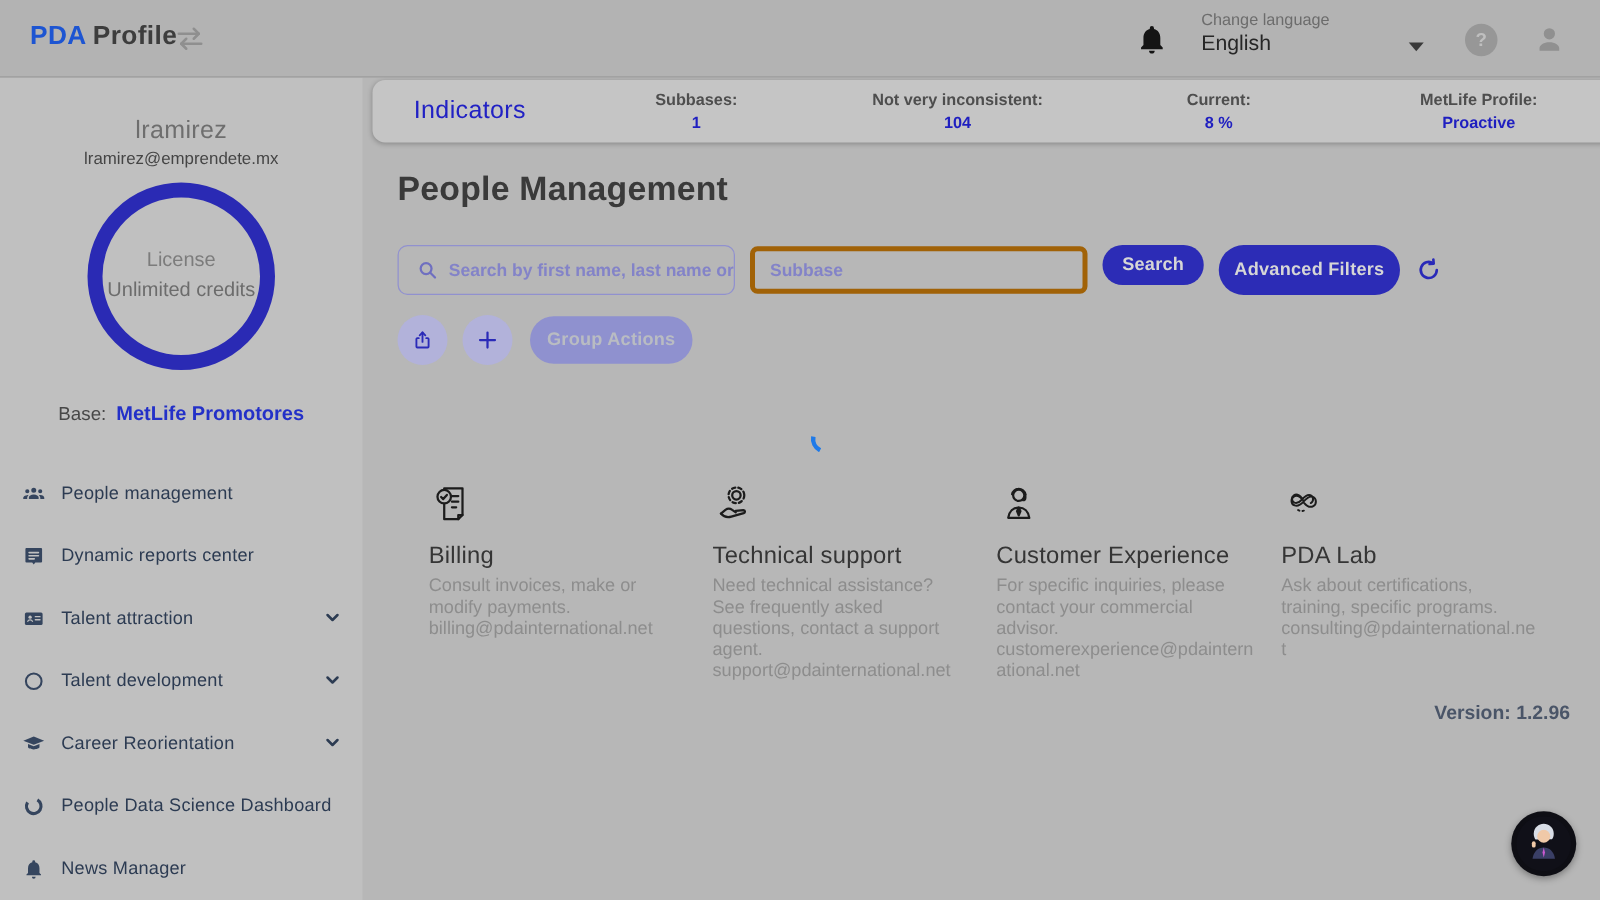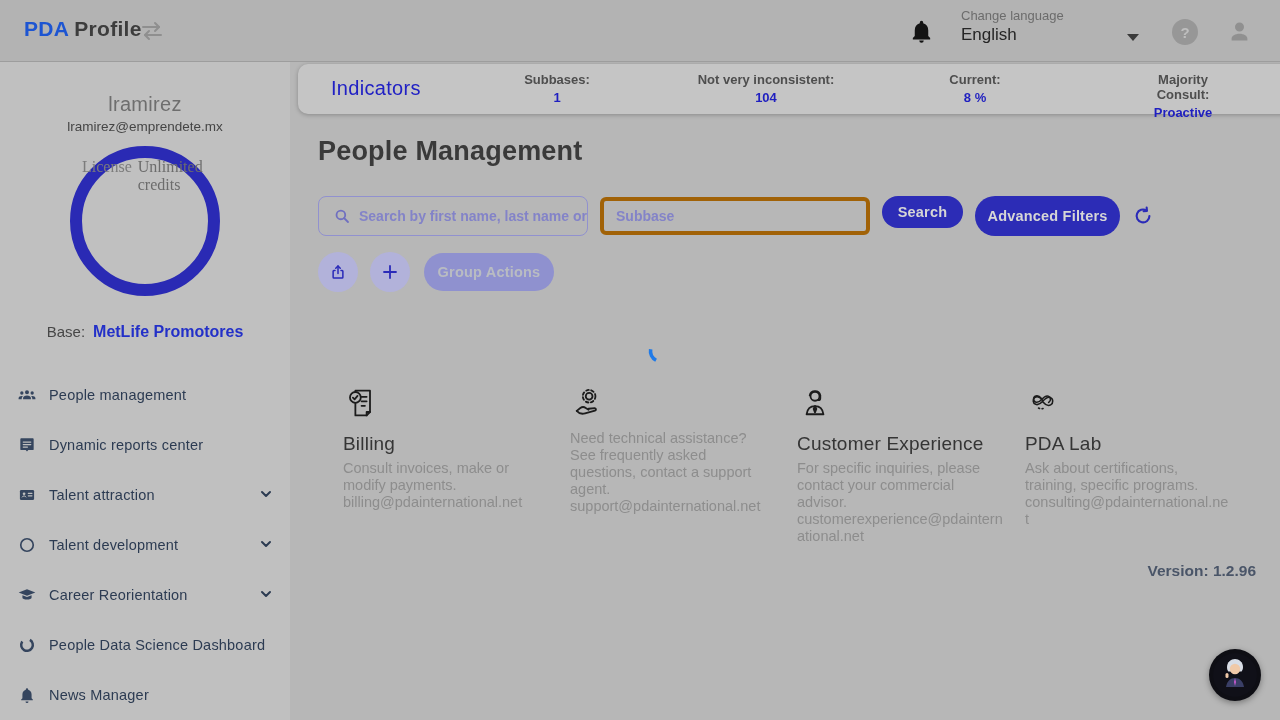--- a/index.html
+++ b/index.html
@@ -24,22 +24,22 @@
               background:#979797; color:#bfbfbf; font-weight:bold; font-size:15px;
               display:flex; align-items:center; justify-content:center; cursor:pointer; }
   .person-btn { position:absolute; left:1226px; top:18px; width:27px; height:27px; color:#909090; cursor:pointer; }
 
   
   .sidebar { position:absolute; left:0; top:62px; width:290px; height:658px; background:#c0c0c0; z-index:4; }
   .user-name { position:absolute; left:0; top:31px; width:290px; text-align:center;
                font-size:20px; color:#6e6e6e; font-weight:500; letter-spacing:.3px; }
   .user-email { position:absolute; left:0; top:57px; width:290px; text-align:center; font-size:13.5px; color:#454545; }
   .license-circle { position:absolute; left:70px; top:84px; width:150px; height:150px; border-radius:50%;
-                    border:12px solid #2a2ab4; display:flex; flex-direction:row;
-                    align-items:flex-start; justify-content:center; gap:6px;font-family:Liberation Serif, serif; }
+                    border:12px solid #2a2ab4; display:flex; flex-direction:column;
+                    align-items:center; justify-content:center; gap:6px; }
   .license-l1 { font-size:16px; color:#7c7c7c; }
   .license-l2 { font-size:16px; color:#6c6c6c; }
   .base-row { position:absolute; left:0; top:261px; width:290px; text-align:center; }
   .base-label { font-size:15px; color:#474747; }
   .base-value { font-size:16px; color:#2330c8; font-weight:600; margin-left:8px; cursor:pointer; }
   .nav { position:absolute; left:0; top:308px; width:290px; }
   .nav-item { position:relative; height:50px; display:flex; align-items:center; padding-left:17px; cursor:pointer; }
   .nav-ic { width:20px; height:20px; color:#35455e; flex:0 0 20px; margin-right:12px; display:flex; align-items:center; }
   .nav-ic svg { width:20px; height:20px; }
   .nav-label { font-size:14.5px; color:#2c3b52; font-weight:500; letter-spacing:.2px; }
@@ -231,21 +231,21 @@
     </div>
     <div class="stat" style="left:468px">
       <div class="stat-label">Not very inconsistent:</div>
       <div class="stat-value">104</div>
     </div>
     <div class="stat" style="left:677px">
       <div class="stat-label">Current:</div>
       <div class="stat-value">8 %</div>
     </div>
     <div class="stat" style="left:885px">
-      <div class="stat-label">Majority Consult:</div>
+      <div class="stat-label">MetLife Profile:</div>
       <div class="stat-value">Proactive</div>
     </div>
   </section>
 
   <h1 class="page-title">People Management</h1>
 
   <div class="search-input-wrap">
     <span class="search-ic">
       <svg viewBox="0 0 24 24" fill="none" stroke="currentColor" stroke-width="2.4" stroke-linecap="round">
           <circle cx="10.5" cy="10.5" r="5.8"></circle>
@@ -310,20 +310,21 @@
 
   <div class="card card-1">
     <span class="card-ic" style="display:inline-flex;">
       <svg viewBox="0 0 32 32" fill="none" stroke="currentColor" stroke-width="1.6" stroke-linecap="round" stroke-linejoin="round">
         <circle cx="17" cy="10" r="3"></circle>
         <circle cx="17" cy="10" r="5.6" stroke-dasharray="2.4 2.2"></circle>
         <path d="M6 23c2 2.4 4.6 3 7.4 2.2l8.8-2.5c1.2-.4 1.2-2-.2-2.2l-5.5.6"></path>
         <path d="M6 23l3.2-2.6c1.6-1.2 3.4-1 4.8 0l2.5 1.7"></path>
       </svg>
     </span>
+    <div class="card-title">Technical support</div>
     <div class="card-desc">Need technical assistance? See frequently asked questions, contact a support agent.</div>
     <div class="card-email">support@pdainternational.net</div>
   </div>
 
   <div class="card card-2">
     <span class="card-ic" style="display:inline-flex;">
       <svg viewBox="0 0 32 32" fill="none" stroke="currentColor" stroke-width="1.6" stroke-linecap="round" stroke-linejoin="round">
         <circle cx="16" cy="10" r="4"></circle>
         <path d="M11.3 9.2a4.8 4.8 0 0 1 9.4 0"></path>
         <path d="M20.7 9.5v2.2c0 1-.8 1.8-1.8 1.8"></path>

